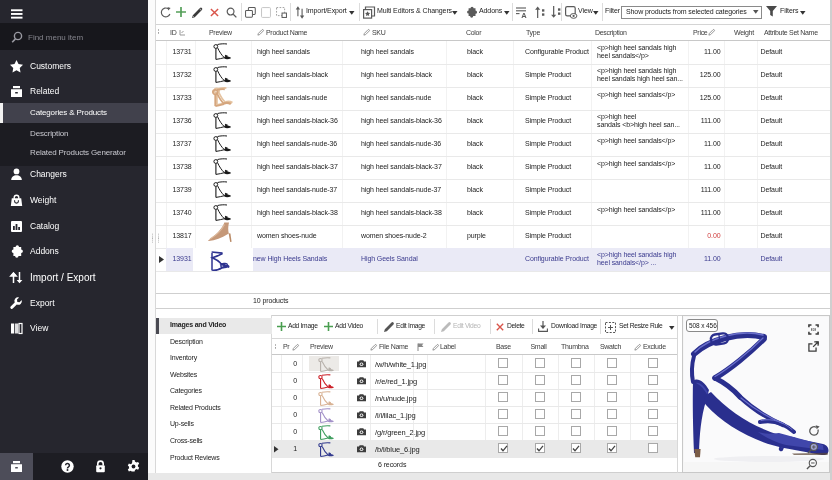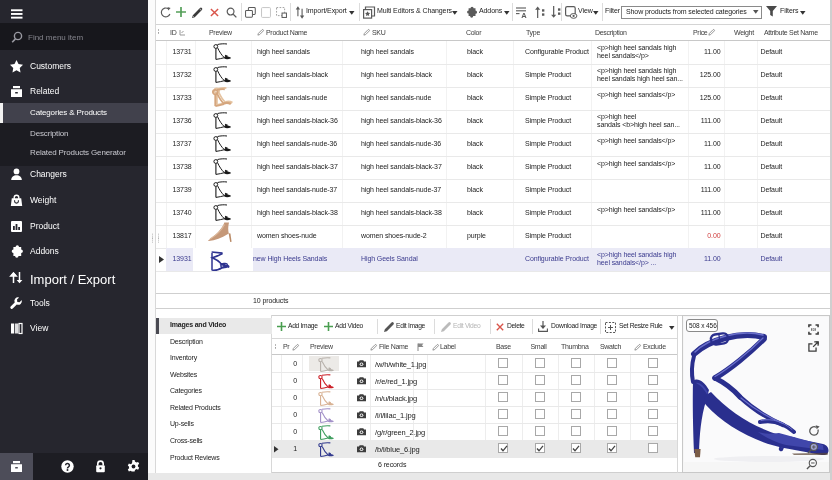--- a/index.html
+++ b/index.html
@@ -51,36 +51,36 @@
       <path fill="#fff" d="M1.8 4.2h9.4L12.2 12H.8z"></path>
       <path fill="none" stroke="#26262e" stroke-width="1.1" d="M4.6 6.2v1a1.9 1.9 0 003.8 0v-1"></path>
     </svg>
 <div class="tx" style="left:30px;top:194.5px;font-size:8.5px;color:#fff">Weight</div>
 <svg style="left:10px;top:219.5px" width="13" height="13" viewBox="0 0 13 13">
       <rect x="1" y="1" width="11" height="11" rx="1" fill="#fff"></rect>
       <rect x="3" y="6" width="1.8" height="4" fill="#26262e"></rect>
       <rect x="5.6" y="4" width="1.8" height="6" fill="#26262e"></rect>
       <rect x="8.2" y="7" width="1.8" height="3" fill="#26262e"></rect>
     </svg>
-<div class="tx" style="left:30px;top:220.5px;font-size:8.5px;color:#fff">Product</div>
+<div class="tx" style="left:30px;top:220.5px;font-size:8.5px;color:#fff">Catalog</div>
 <svg style="left:10px;top:244.5px" width="13" height="13" viewBox="0 0 13 13">
       <path fill="#fff" d="M3.4 2h2.2a1.7 1.7 0 113.4 0h2.2v2.6a1.7 1.7 0 110 3.4V11H8.5a1.7 1.7 0 11-3.4 0H3.4V8a1.7 1.7 0 110-3.4z"></path>
     </svg>
 <div class="tx" style="left:30px;top:245.5px;font-size:8.5px;color:#fff">Addons</div>
 <svg style="left:10px;top:270.5px" width="13" height="13" viewBox="0 0 13 13">
       <path fill="none" stroke="#fff" stroke-width="1.5" d="M3.5 12V2.5M3.5 2l-2.7 3h5.4z"></path>
       <path fill="#fff" d="M3.5 1L.6 4.4h5.8z"></path>
       <path fill="none" stroke="#fff" stroke-width="1.5" d="M9.5 1v9.5"></path>
       <path fill="#fff" d="M9.5 12.3L6.6 8.9h5.8z"></path>
     </svg>
-<div class="tx" style="left:30px;top:271.5px;font-size:13px;color:#fff">Import / Export</div>
+<div class="tx" style="left:30px;top:271.5px;font-size:10px;color:#fff">Import / Export</div>
 <svg style="left:10px;top:296.5px" width="13" height="13" viewBox="0 0 13 13">
       <path fill="#fff" d="M11.7 3.1a3.6 3.6 0 01-4.9 4.4L3 11.3A1.5 1.5 0 11.9 9.2l3.8-3.8a3.6 3.6 0 014.4-4.9L7 2.6l.3 2.3 2.3.3z"></path>
     </svg>
-<div class="tx" style="left:30px;top:297.5px;font-size:8.5px;color:#fff">Tools</div>
+<div class="tx" style="left:30px;top:297.5px;font-size:8.5px;color:#fff">Export</div>
 <svg style="left:10px;top:321.5px" width="13" height="13" viewBox="0 0 13 13">
       <rect x="1" y="1.5" width="3.2" height="10" fill="#fff"></rect>
       <rect x="5" y="1.5" width="3.2" height="10" fill="#fff" opacity=".85"></rect>
       <rect x="9" y="1.5" width="3" height="10" fill="none" stroke="#fff" stroke-width="1.2"></rect>
     </svg>
 <div class="tx" style="left:30px;top:322.5px;font-size:8.5px;color:#fff">View</div>
 <div class="a" style="left:0;top:453px;width:148px;height:27px;background:#1d1d23"></div>
 <div class="a" style="left:0;top:453px;width:33px;height:27px;background:#4d4d59"></div>
 <svg style="left:10px;top:460px" width="13" height="13" viewBox="0 0 13 13">
       <rect x="3" y="1" width="7" height="2.2" fill="#fff"></rect>
@@ -596,21 +596,21 @@
       <path d="M4 16.4C7 16 10 15.3 12.4 14.7"></path>
     </g>
     <path fill="#d8b294" d="M12.2 14.1C14.5 13.2 16.5 13.4 18.7 14.6L19 15.3C16.5 16.5 14 16.5 12.3 15.6Z"></path>
     <path fill="#d8b294" d="M13.3 11.7l2.5 1.1-.7 2-2.4-1.2z"></path>
   </svg>
 <svg style="left:357px;top:394.0px" width="9" height="7.5" viewBox="0 0 10 8">
     <path fill="#3d3d3d" d="M3 0h4l.8 1.4H10V8H0V1.4h2.2z" rx="1"></path>
     <circle cx="5" cy="4.6" r="2" fill="#fff"></circle>
     <circle cx="5" cy="4.6" r="1.1" fill="#3d3d3d"></circle>
   </svg>
-<div class="tx" style="left:375px;top:393.5px;font-size:7.5px;letter-spacing:-0.15px;color:#1c1c1c">/n/u/black.jpg</div>
+<div class="tx" style="left:375px;top:393.5px;font-size:7.5px;letter-spacing:-0.15px;color:#1c1c1c">/n/u/nude.jpg</div>
 <div class="cb" style="left:498px;top:392.0px"></div>
 <div class="cb" style="left:534.5px;top:392.0px"></div>
 <div class="cb" style="left:570.5px;top:392.0px"></div>
 <div class="cb" style="left:606.5px;top:392.0px"></div>
 <div class="cb" style="left:647.5px;top:392.0px"></div>
 <div class="a" style="left:272px;top:406.0px;width:405px;height:1px;background:#e9e9e9"></div>
 <div class="tx" style="left:285px;top:410.5px;width:12px;text-align:right;font-size:7px;letter-spacing:-0.1px;color:#1c1c1c">0</div>
 <svg style="left:314px;top:407.5px" width="23" height="15" viewBox="0 0 19 17">
     <g fill="none" stroke="#a391c8" stroke-width="1.2">
       <circle cx="3.8" cy="3.5" r="1.9"></circle>

